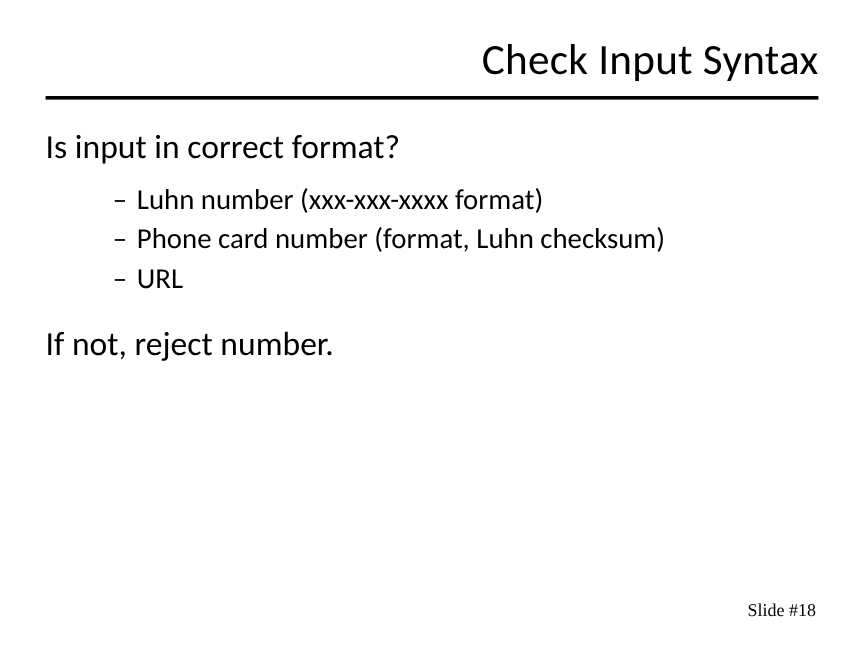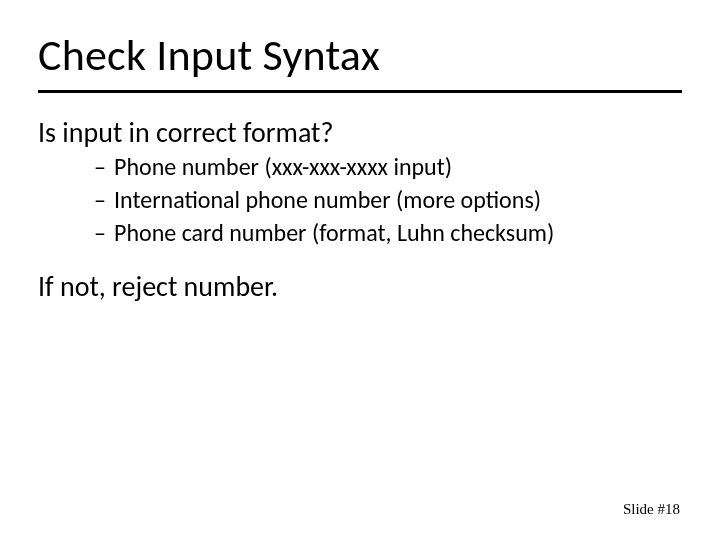--- a/index.html
+++ b/index.html
@@ -6,33 +6,34 @@
     body {
       width: 720px;
       height: 540px;
       background: #fff;
       font-family: Calibri, "Segoe UI", Arial, sans-serif;
       color: #000;
       position: relative;
       padding: 28px 38px 0 38px;
     }
     .title {
-      font-size: 44px;
+      font-size: 36px;
       font-weight: 400;
-      text-align: left;
+      text-align: right;
       letter-spacing: 0.2px;
     }
     .rule {
       border: none;
       border-top: 3px solid #000;
       margin: 8px 0 22px 0;
     }
     .question {
       font-size: 28px;
       font-weight: 400;
+      margin-bottom: 10px;
     }
     .bullets {
       list-style: none;
       margin-left: 56px;
       margin-bottom: 20px;
     }
     .bullets li {
       font-size: 24px;
       line-height: 1.38;
       position: relative;
@@ -58,20 +59,20 @@
   </style>
 </head>
 <body>
 
 <h1 class="title">Check Input Syntax</h1>
 <hr class="rule">
 
 <p class="question">Is input in correct format?</p>
 
 <ul class="bullets">
-  <li>Phone number (xxx-xxx-xxxx input)</li>
-  <li>International phone number (more options)</li>
+  <li>Luhn number (xxx-xxx-xxxx format)</li>
   <li>Phone card number (format, Luhn checksum)</li>
+  <li>URL</li>
 </ul>
 
 <p class="closing">If not, reject number.</p>
 
 <div class="footer">Slide #18</div>
 
 </body></html>

